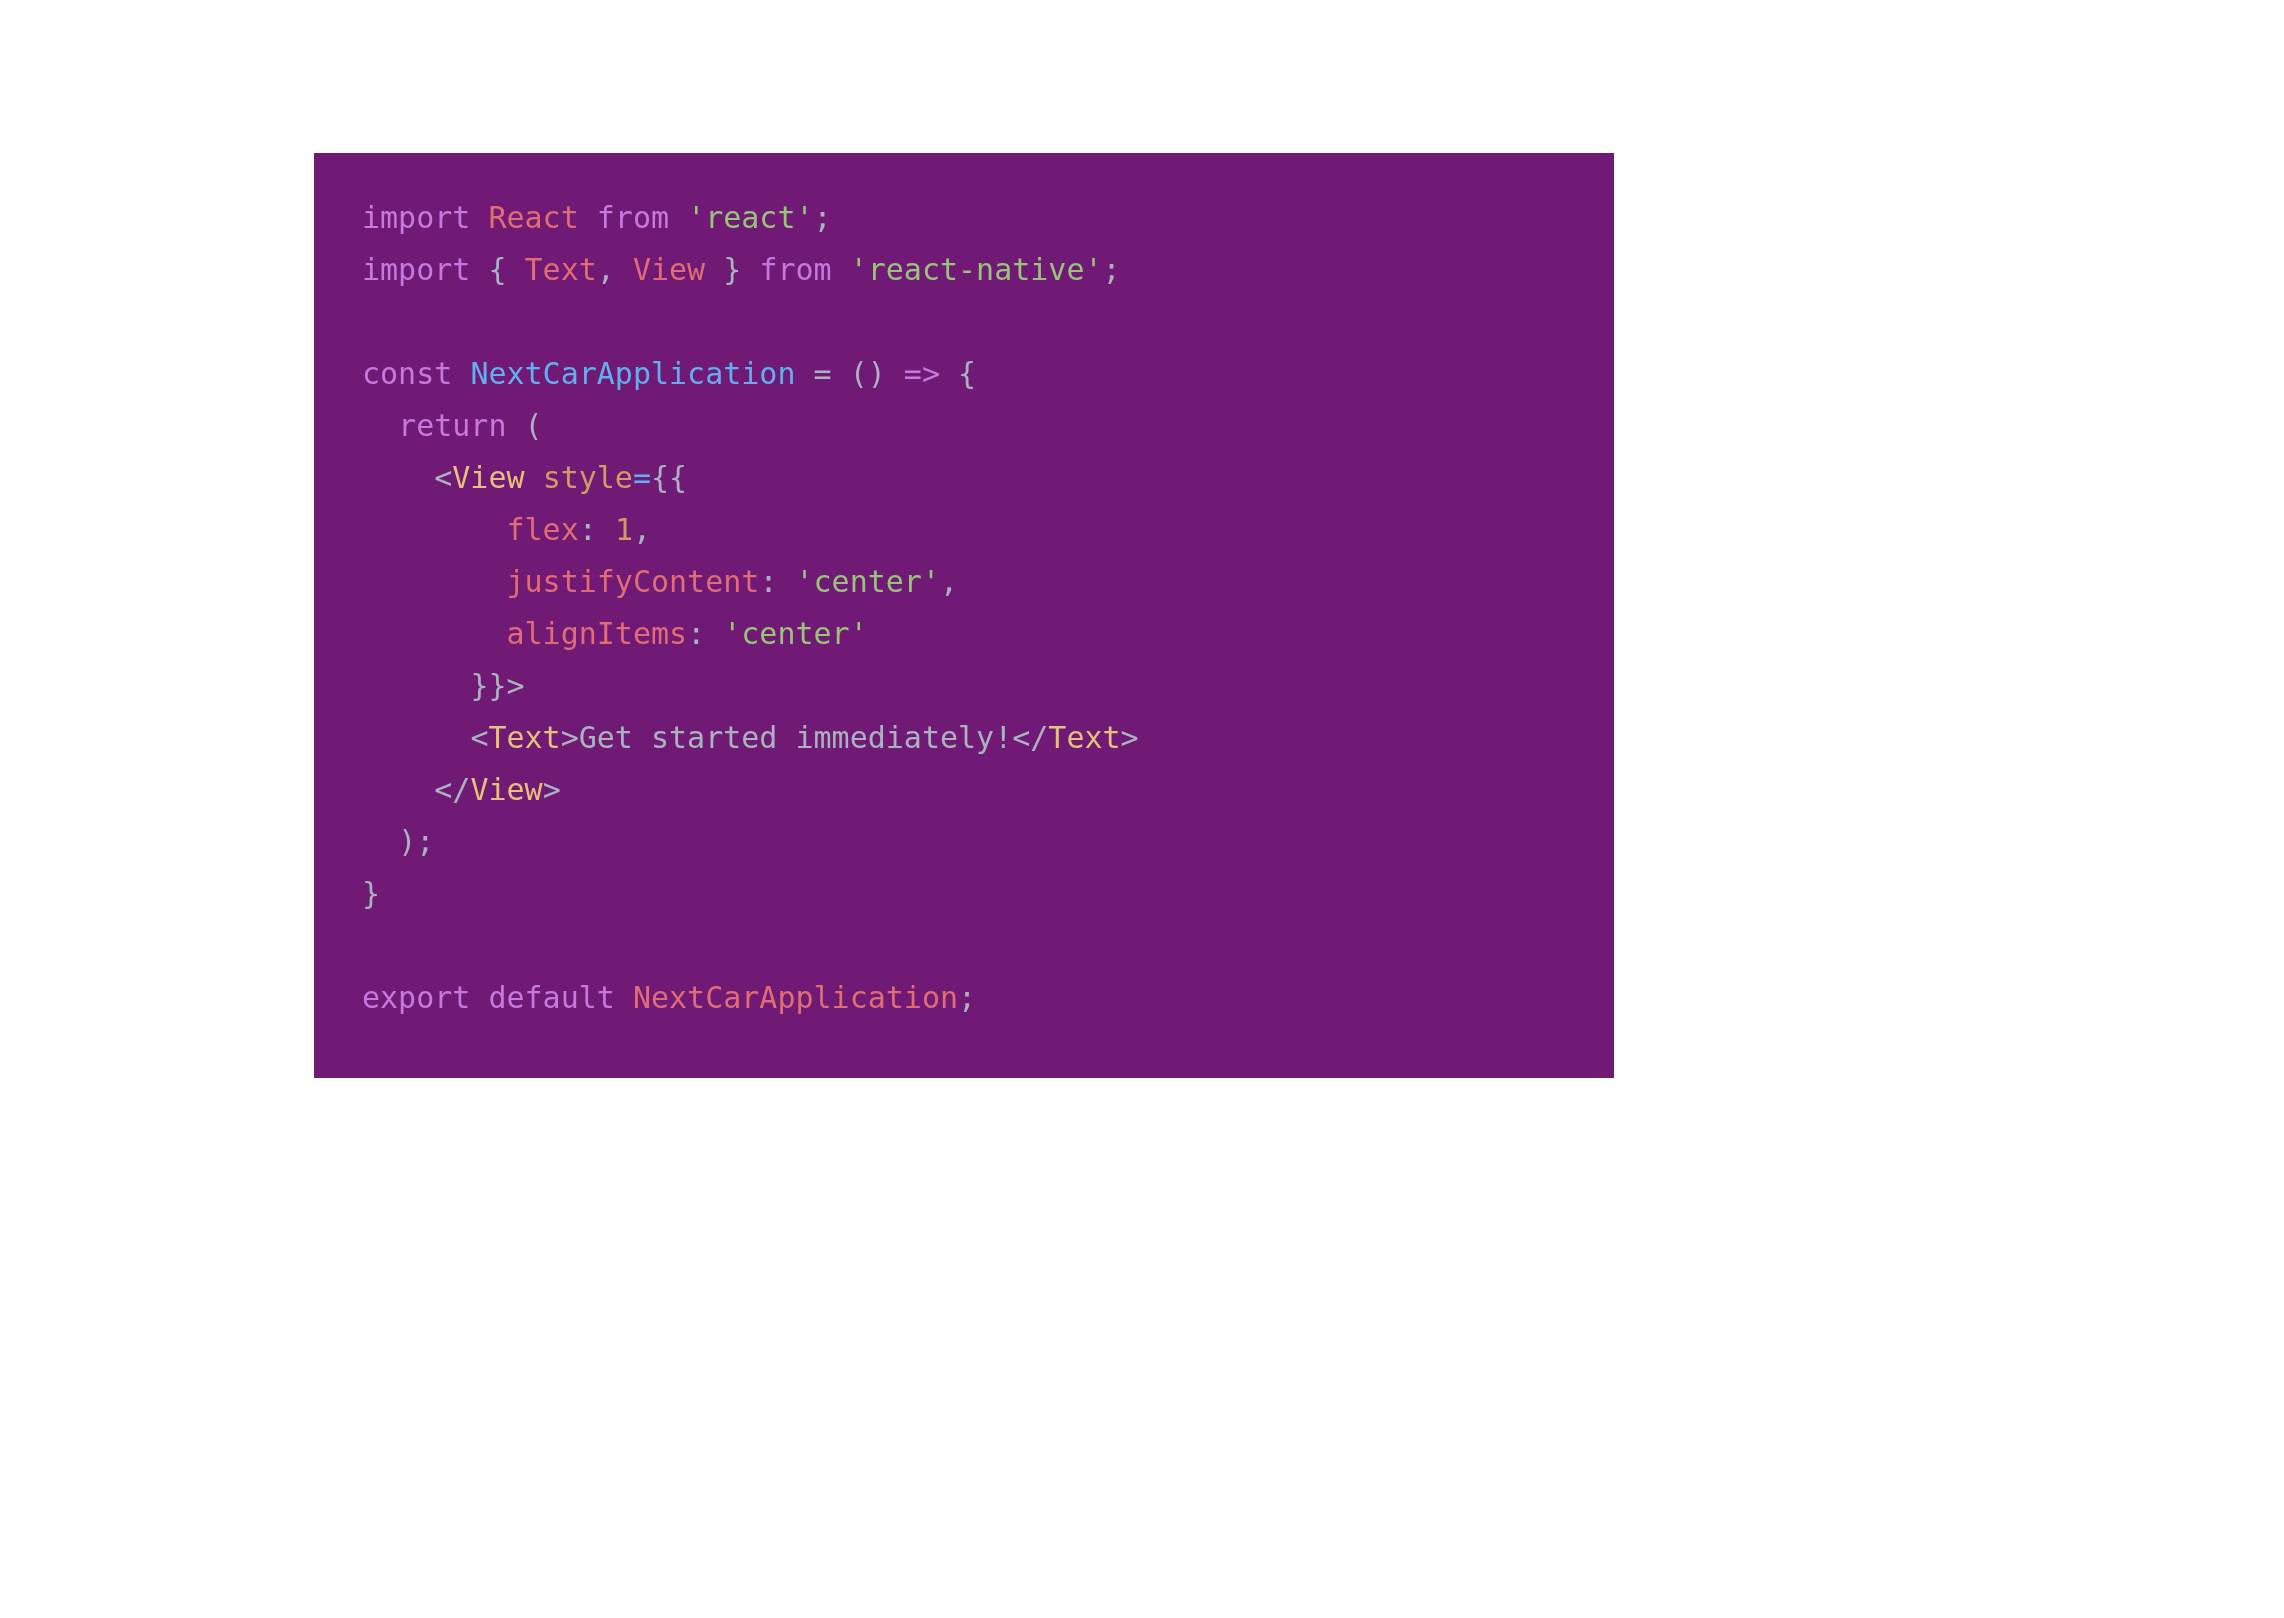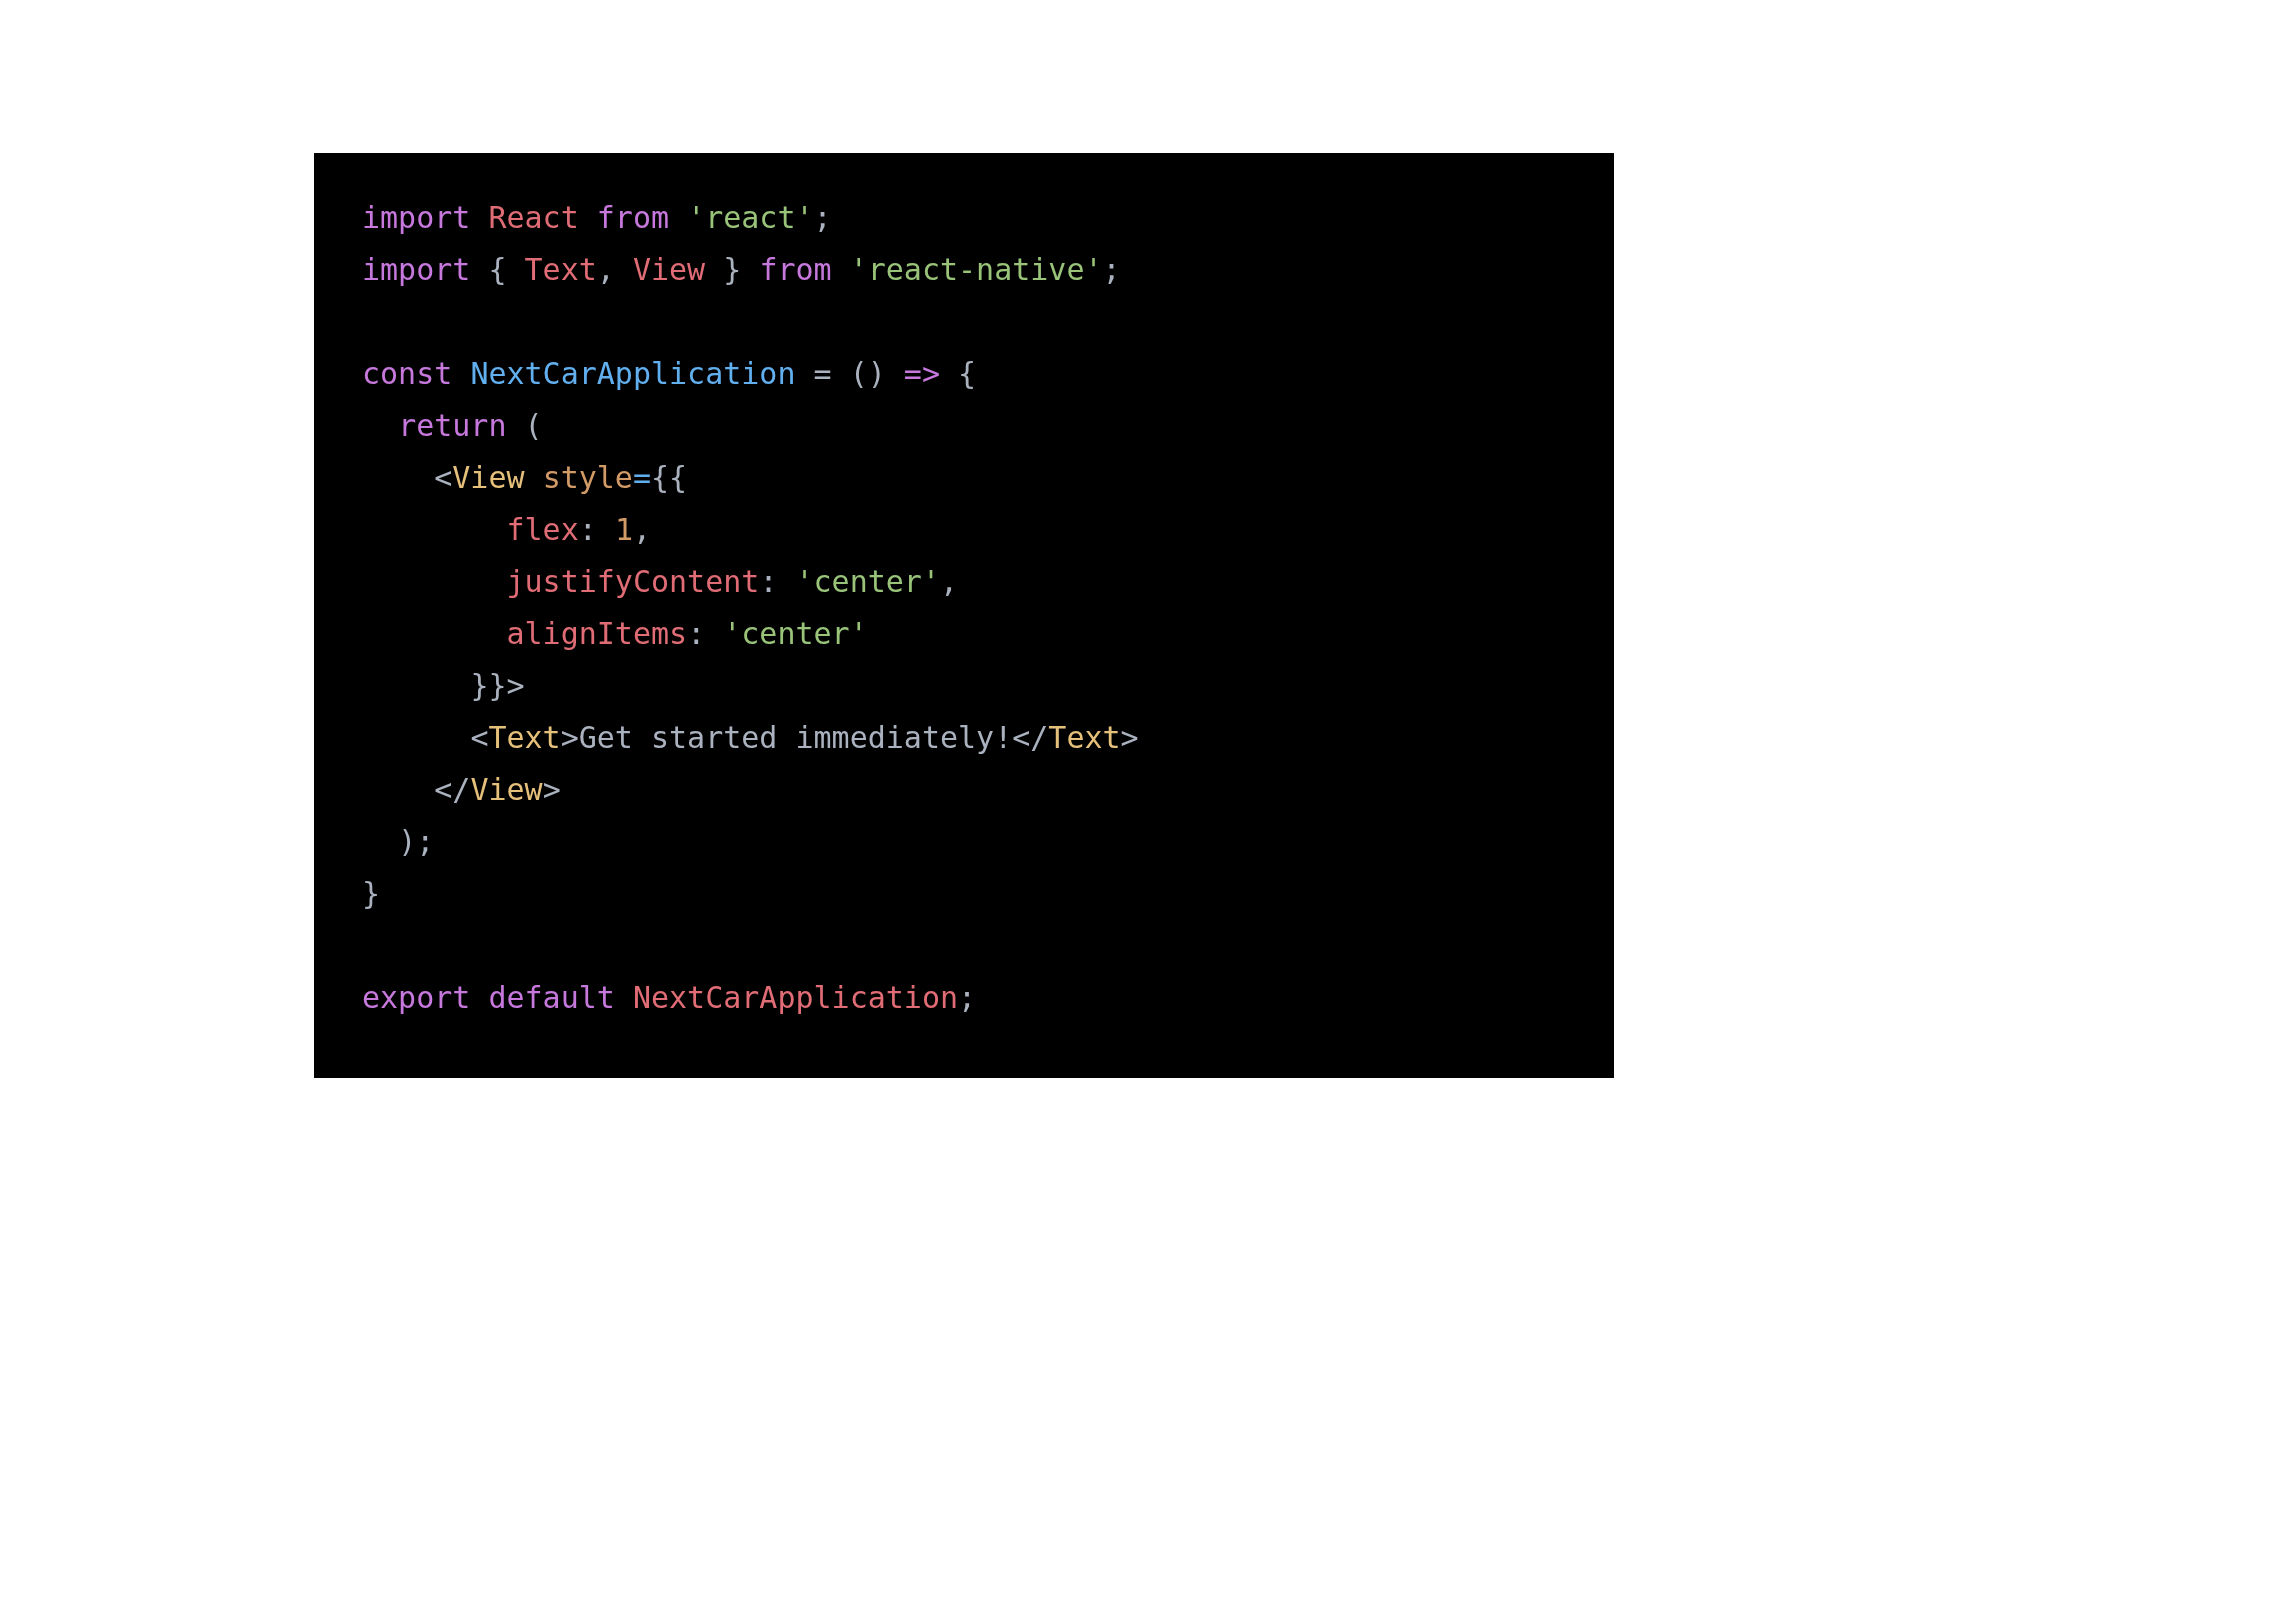--- a/index.html
+++ b/index.html
@@ -9,21 +9,21 @@
     width: 2284px;
     height: 1619px;
     font-family: "Consolas", "Menlo", "Monaco", monospace;
   }
   .code-block {
     position: absolute;
     left: 314px;
     top: 153px;
     width: 1300px;
     height: 925px;
-    background: #000000;
+    background: #701a75;
     padding: 39px 48px;
     box-sizing: border-box;
     color: #abb2bf;
     font-size: 30px;
     line-height: 52px;
     white-space: pre;
     overflow: hidden;
   }
   .tok-keyword { color: #c678dd; }
   .tok-class   { color: #e5c07b; }

